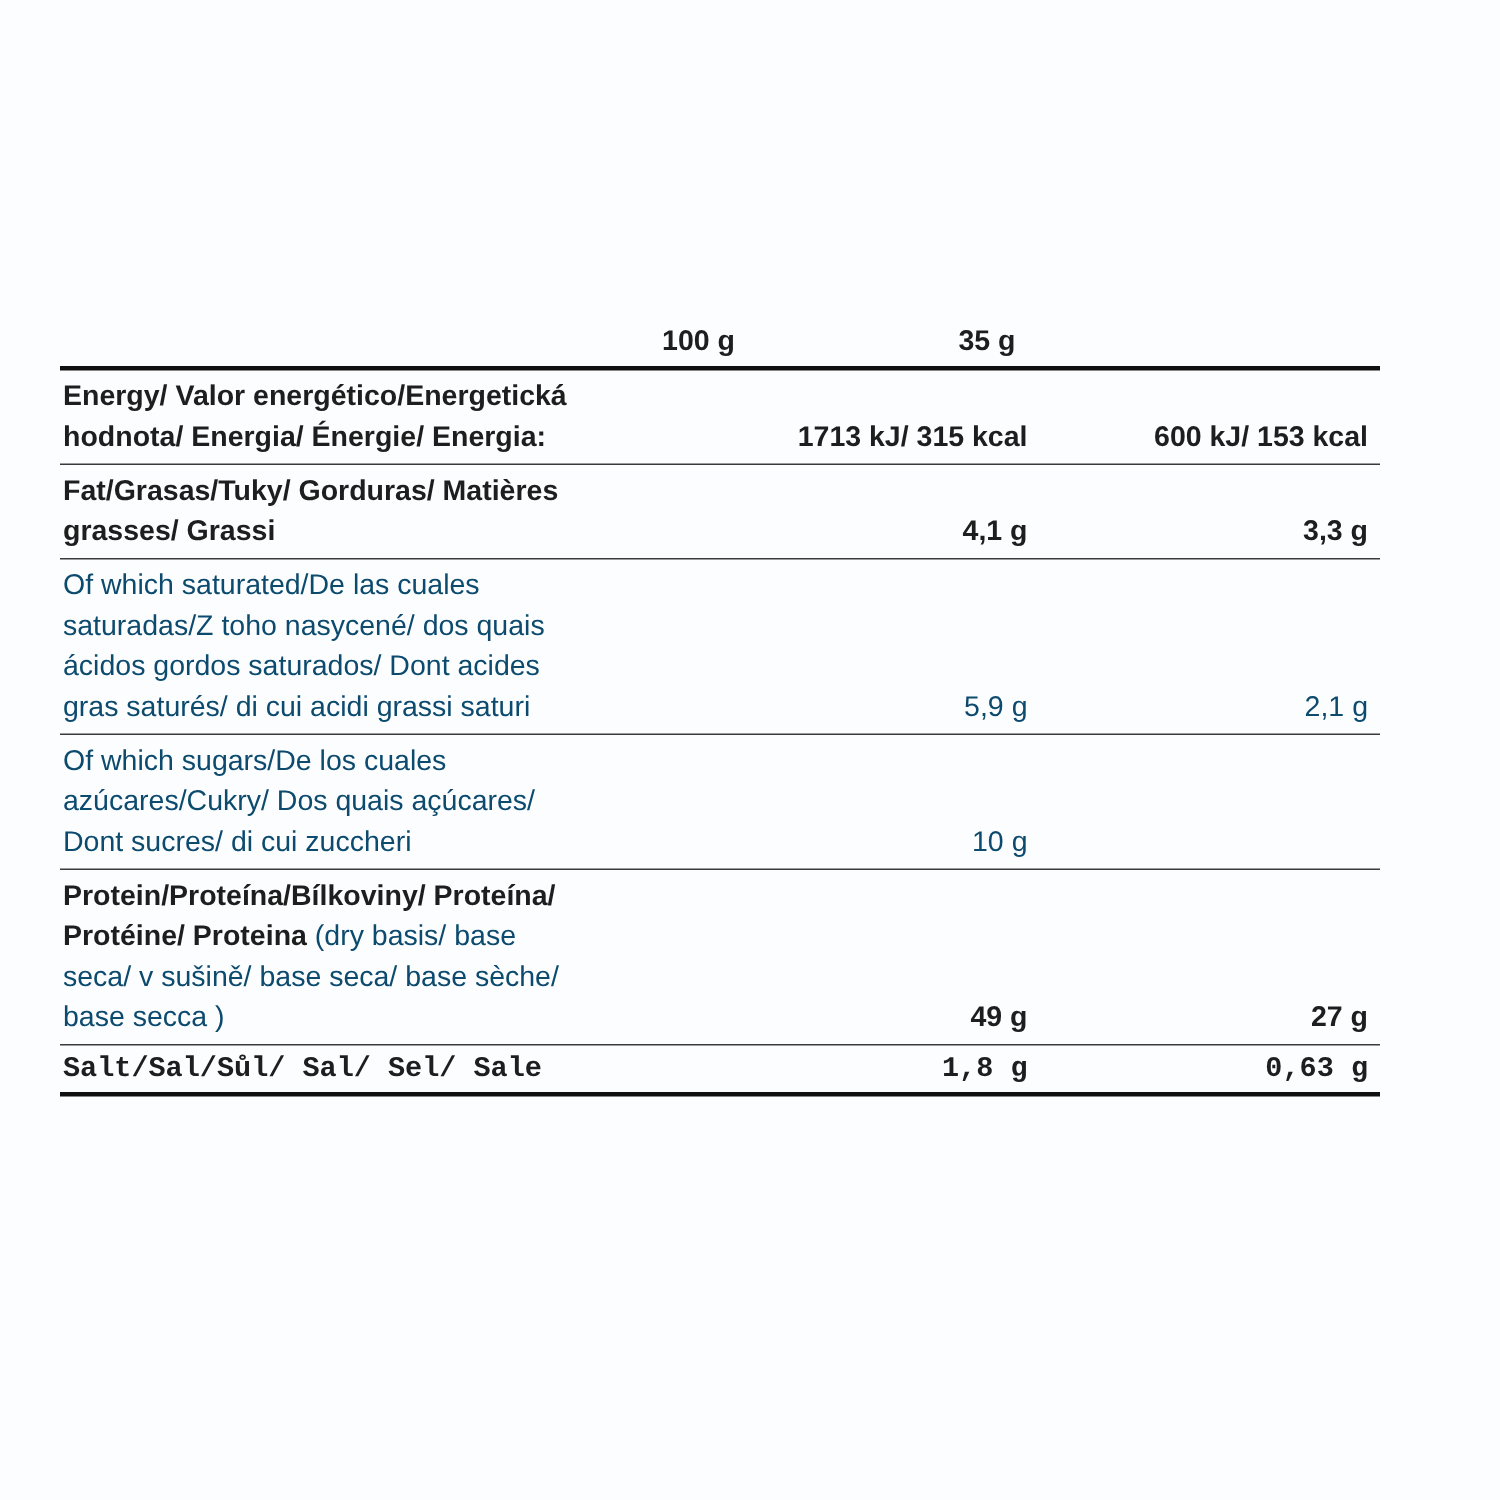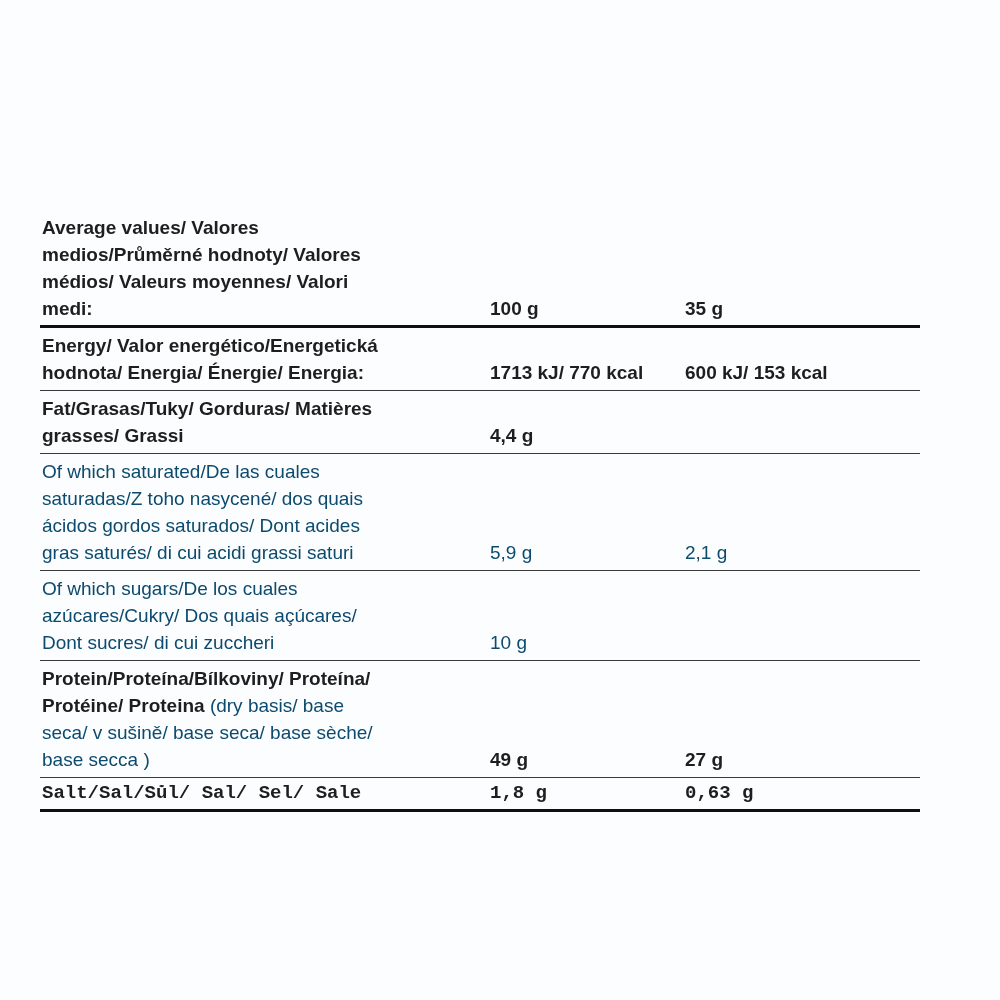--- a/index.html
+++ b/index.html
@@ -28,53 +28,50 @@
   .row.header { border-bottom: 3.5px solid #101010; padding: 2px 0 3px 0; }
   .row.last   { border-bottom: 3.5px solid #101010; padding: 2px 0; font-family: Liberation Mono, monospace; }
   .cell.label {
     white-space: pre-line;
     padding-left: 2px;
   }
   .cell.val {
     display: flex;
     flex-direction: column;
     justify-content: flex-end;   
-    text-align: left;
+    text-align: right;
   }
   .cell.val.col3 { padding-right: 8px; }
   .v-center { justify-content: center; }
   .v-start  { justify-content: flex-start; }
   .bold  { font-weight: 700; color: #1e1e1e; }
   .light { font-weight: 400; color: #0c4a6e; }
 </style>
 </head>
 <body>
 
 <div class="ntable">
 
   <div class="row header">
-    <div class="cell label bold">Average values/ Valores
-medios/Průměrné hodnoty/ Valores
-médios/ Valeurs moyennes/ Valori
-medi:</div>
     <div class="cell val bold v-start">100 g</div>
     <div class="cell val col3 bold v-start">35 g</div>
   </div>
 
   <div class="row">
     <div class="cell label bold">Energy/ Valor energético/Energetická
 hodnota/ Energia/ Énergie/ Energia:</div>
-    <div class="cell val bold">1713 kJ/ 770 kcal</div>
+    <div class="cell val bold">1713 kJ/ 315 kcal</div>
     <div class="cell val col3 bold v-center">600 kJ/ 153 kcal</div>
   </div>
 
   <div class="row">
     <div class="cell label bold">Fat/Grasas/Tuky/ Gorduras/ Matières
 grasses/ Grassi</div>
-    <div class="cell val bold">4,4 g</div>
+    <div class="cell val bold">4,1 g</div>
+    <div class="cell val col3 bold v-center">3,3 g</div>
   </div>
 
   <div class="row">
     <div class="cell label light">Of which saturated/De las cuales
 saturadas/Z toho nasycené/ dos quais
 ácidos gordos saturados/ Dont acides
 gras saturés/ di cui acidi grassi saturi</div>
     <div class="cell val light">5,9 g</div>
     <div class="cell val col3 light v-center">2,1 g</div>
   </div>

